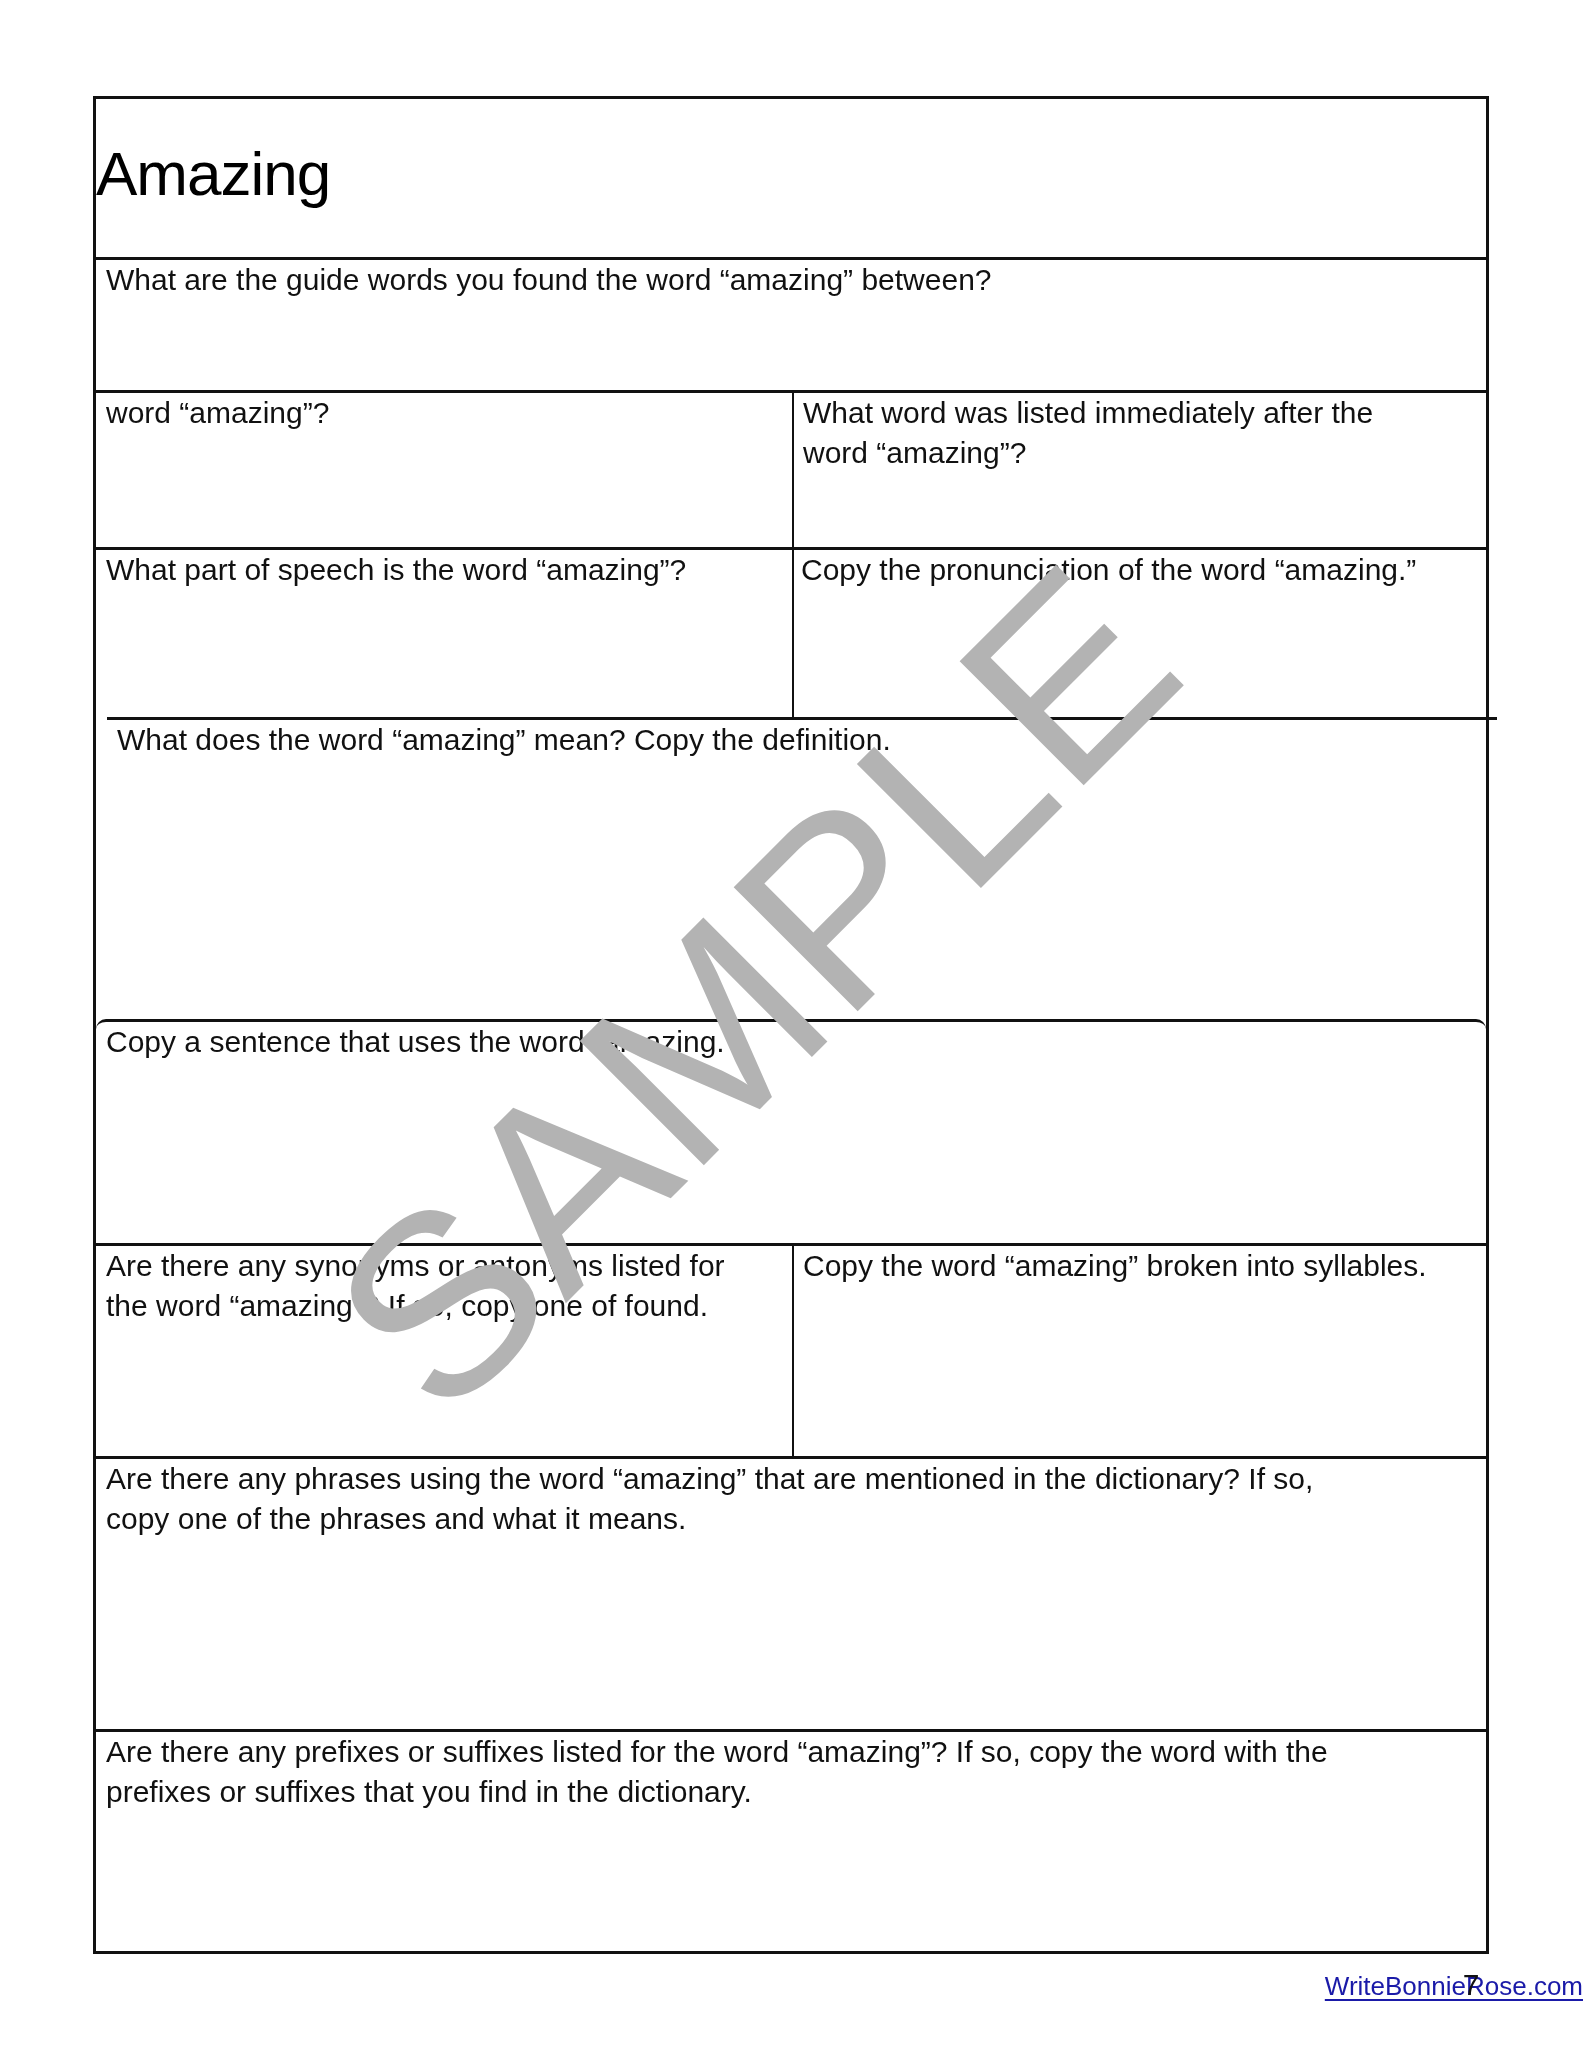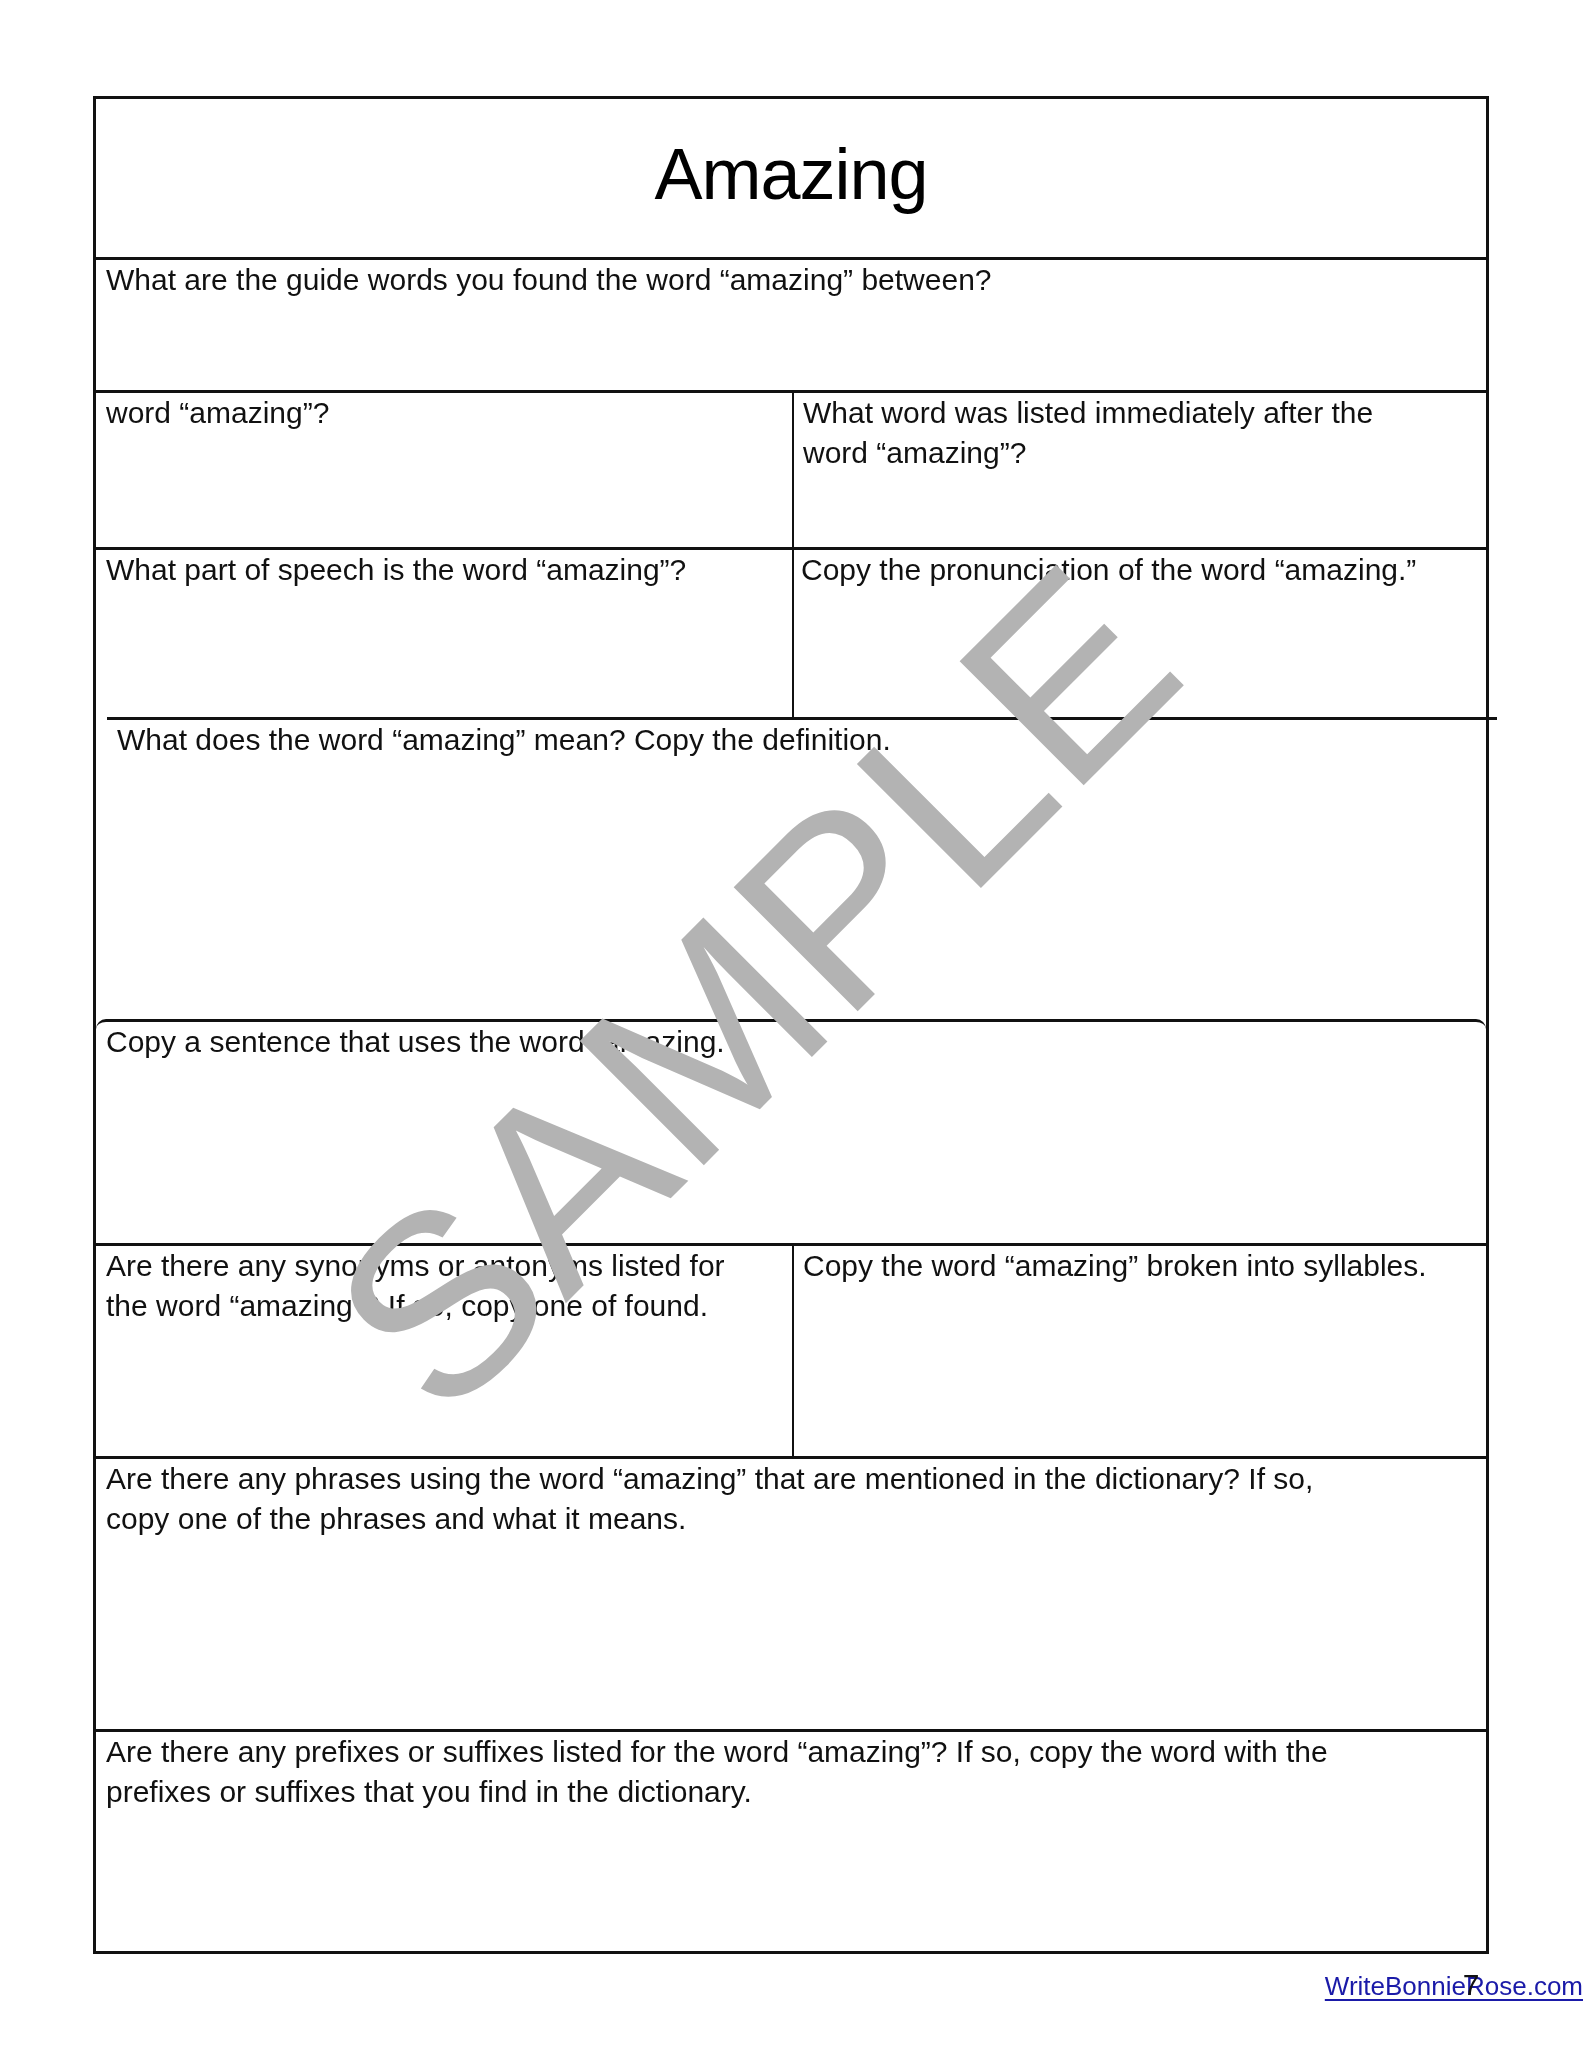--- a/index.html
+++ b/index.html
@@ -34,22 +34,21 @@
       white-space: nowrap;
       overflow: hidden;
     }
     .cell.right { border-left: 2px solid #111111; padding-left: 9px; }
     .cell .line { display: block; }
     .title {
       position: absolute;
       left: 0; top: 0;
       width: 100%;
       height: 158px;
-      text-align: center;
-      font-size: 72px;
+      font-size: 62px;
       line-height: 150px;
       color: #000000;
       letter-spacing: -1px;
     }
     .footer-link {
       position: absolute;
       left: 0;
       width: 1583px;
       top: 1966px;
       text-align: right;

